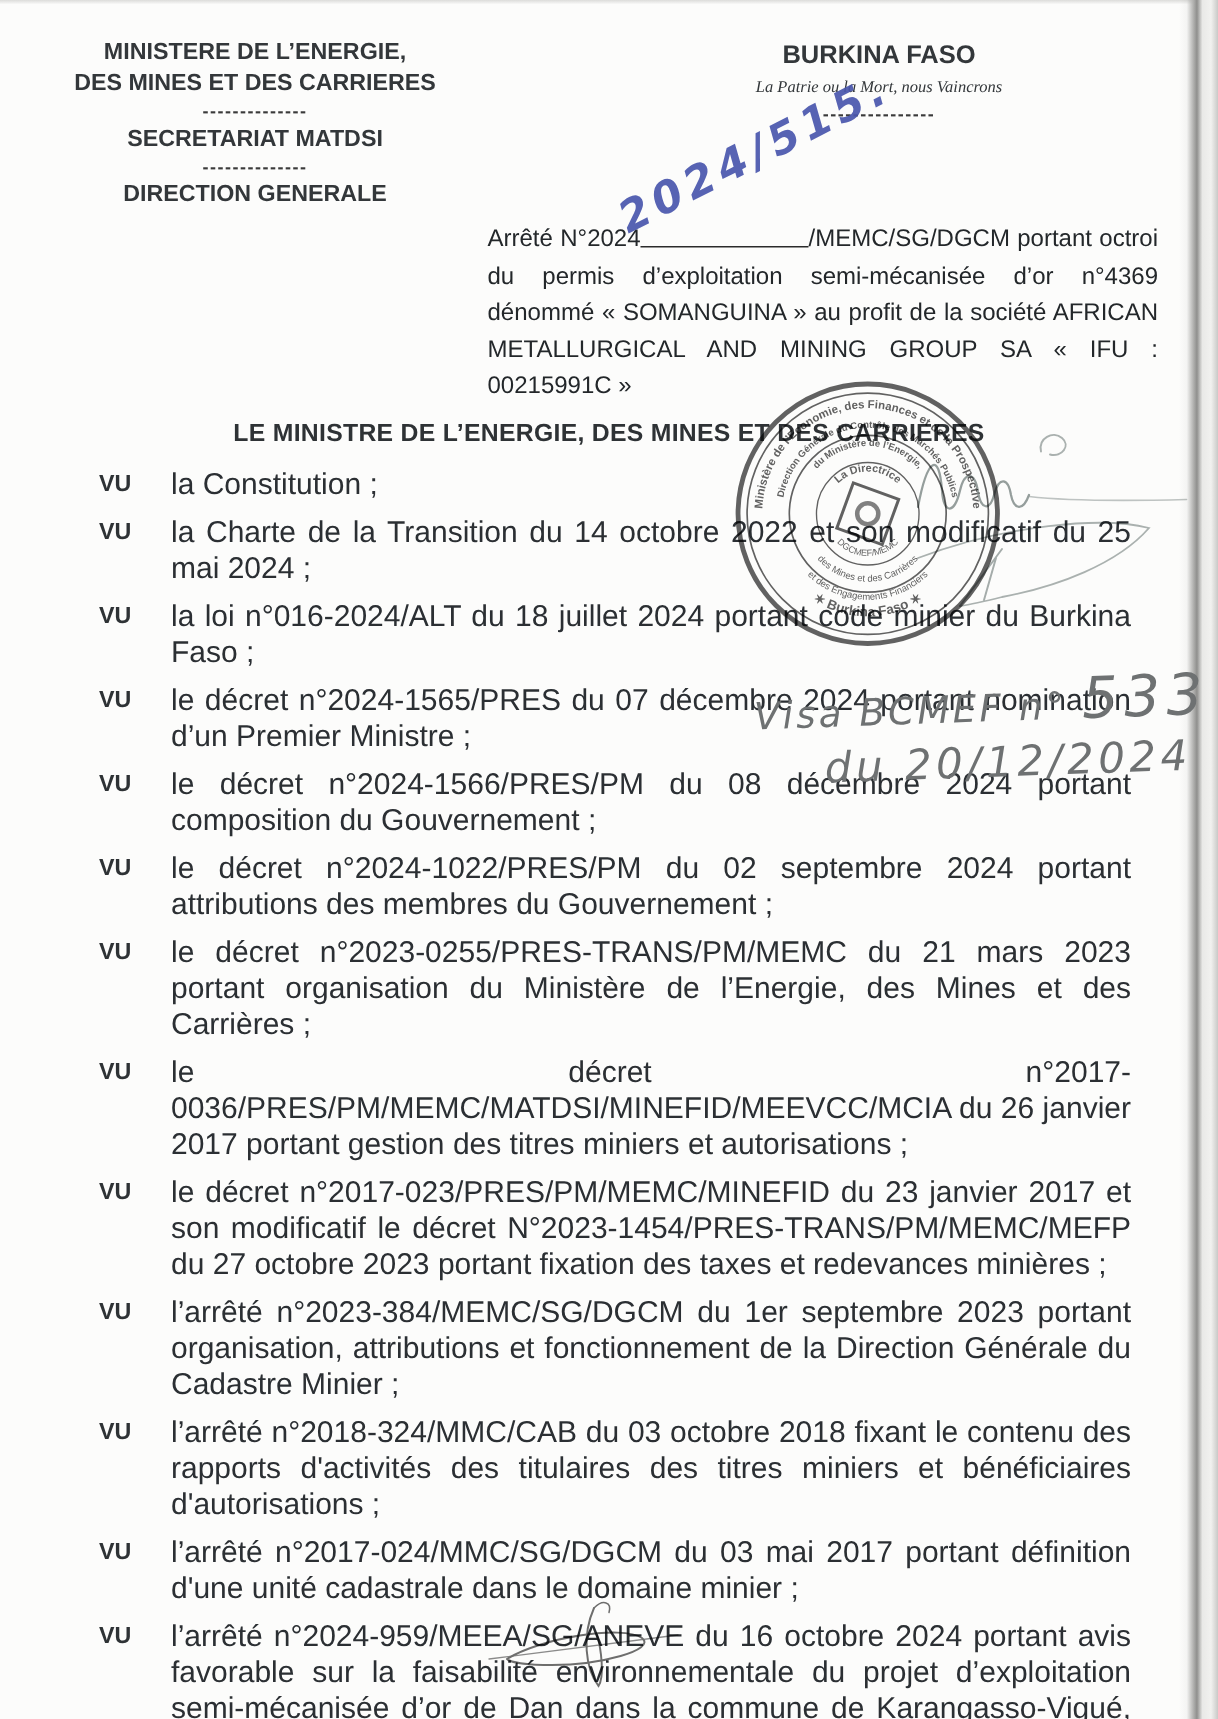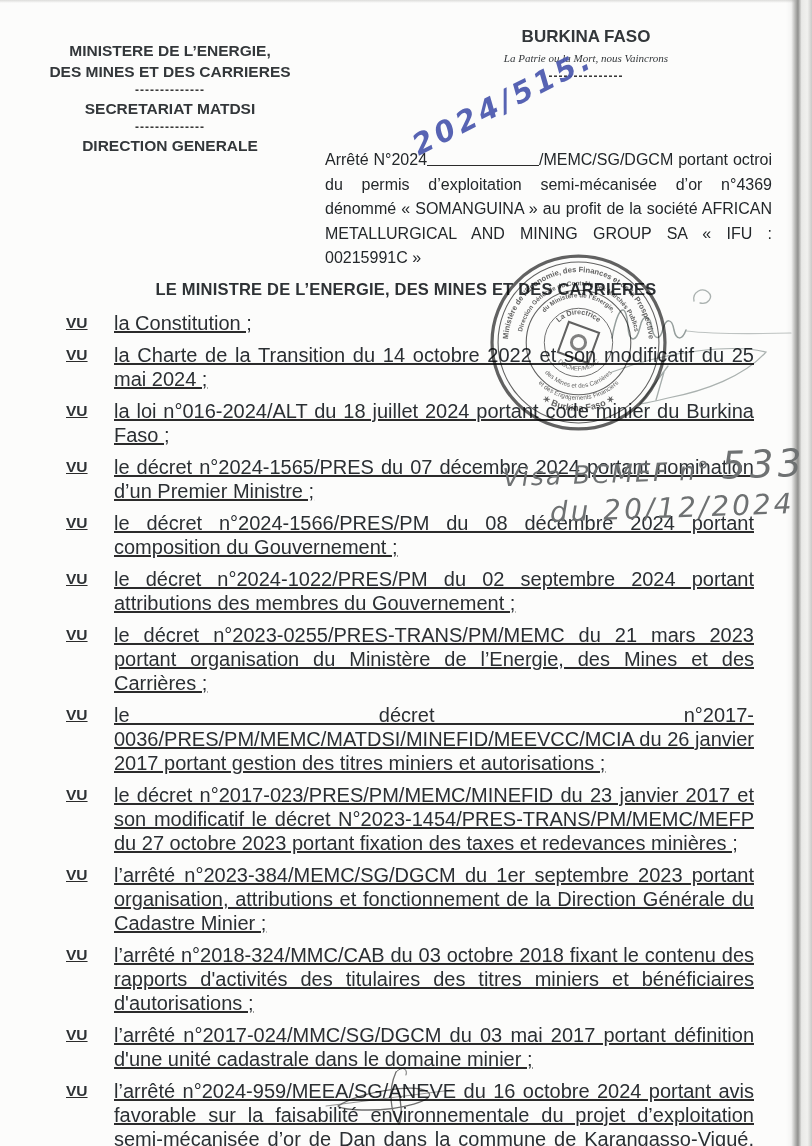--- a/index.html
+++ b/index.html
@@ -4,34 +4,34 @@
 <style>
   html,body{margin:0;padding:0;}
   body{width:812px;height:1146px;background:#e9e9e7;font-family:"Liberation Sans",sans-serif;}
   .page{position:relative;width:812px;height:1146px;background:#fcfcfb;overflow:hidden;color:#2b2b2b;}
   .scan-edge-right{position:absolute;top:0;right:0;width:26px;height:100%;
     background:linear-gradient(to right,rgba(0,0,0,0) 0%,rgba(0,0,0,0.03) 20%,#adadab 38%,#8f8f8d 46%,#e9e9e7 60%,#f1f1ef 82%,#c9c9c7 100%);}
   .scan-edge-top{position:absolute;top:0;left:0;width:100%;height:3px;background:linear-gradient(to bottom,#dcdcda,rgba(0,0,0,0));}
 
   
   .header{position:relative;height:272px;}
-  .hdr-left{position:absolute;left:36px;top:40px;width:268px;text-align:center;font-weight:bold;font-size:15.5px;line-height:21px;color:#33373a;}
+  .hdr-left{position:absolute;left:36px;top:24px;width:268px;text-align:center;font-weight:bold;font-size:15.5px;line-height:21px;color:#33373a;}
   .hdr-left .sep,.hdr-right .sep{font-weight:bold;font-size:12px;line-height:16px;letter-spacing:1px;color:#3a3a3a;}
   .hdr-right{position:absolute;left:408px;top:26px;width:356px;text-align:center;color:#33373a;}
   .hdr-right .country{font-weight:bold;font-size:17px;line-height:22px;text-align:center;}
   .hdr-right .motto{font-style:italic;font-size:11px;line-height:20px;font-family:"Liberation Serif",serif;}
 
   
   .subject{position:absolute;left:325px;top:148px;width:447px;text-align:justify;font-size:16px;line-height:24.5px;color:#23272a;font-weight:500;}
   .subject .blank{display:inline-block;width:112px;border-bottom:1.6px solid #2b2b2b;height:14px;transform:translateY(1px);}
 
   
   .title{text-align:center;font-weight:bold;font-size:16.5px;color:#2e3235;margin:8px 40px 0 40px;letter-spacing:.2px;}
   .vu-list{margin:12px 58px 0 66px;}
-  .vu-row{display:flex;margin-bottom:8px;text-decoration:underline;}
+  .vu-row{display:flex;margin-bottom:8px;}
   .vu-label{flex:0 0 48px;font-weight:bold;font-size:15.5px;line-height:24px;color:#2e3235;}
   .vu-text{flex:1;text-align:justify;font-size:20px;line-height:24px;color:#2b2f33;}
   .vu-row.cut .vu-text{text-align-last:justify;}
 
   
   .hw-number{position:absolute;left:422px;top:128px;transform:rotate(-27deg);transform-origin:left bottom;
     font-family:"DejaVu Sans",sans-serif;font-style:italic;font-weight:bold;font-size:29px;letter-spacing:4px;color:#4a57ad;opacity:.92;}
   .hw-visa{position:absolute;left:503px;top:446px;transform:rotate(-2deg);color:#6e7172;font-family:"DejaVu Sans",sans-serif;font-style:italic;}
   .hw-visa .l1{font-size:25px;letter-spacing:2px;white-space:nowrap;}
   .hw-visa .l1 .big{font-size:38px;letter-spacing:4px;}

